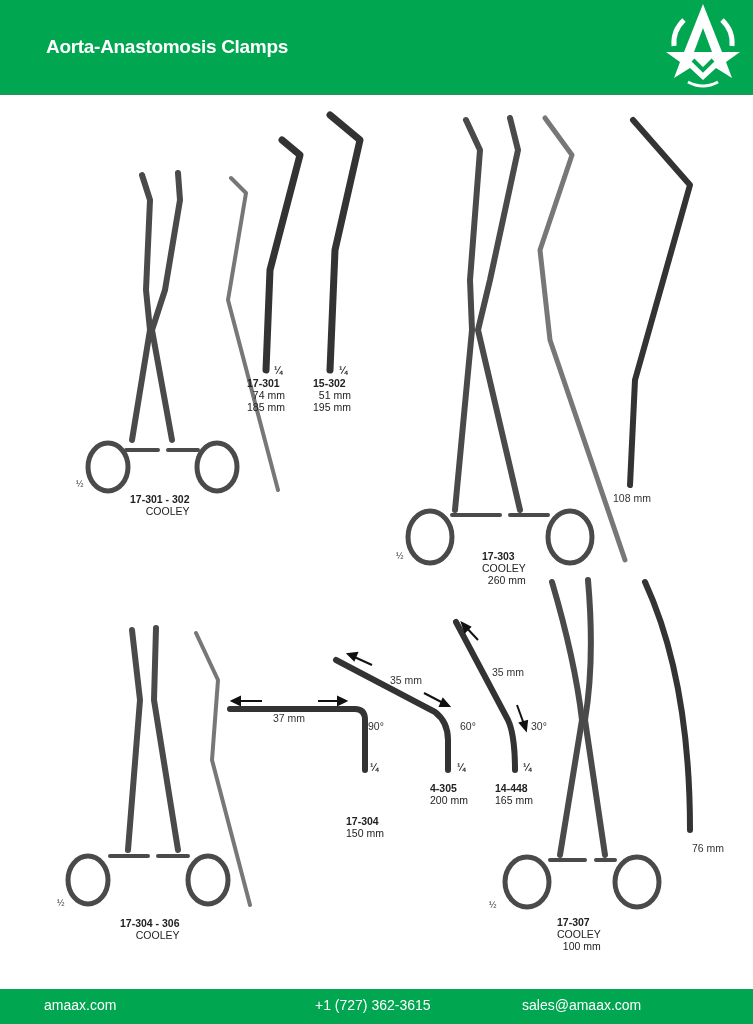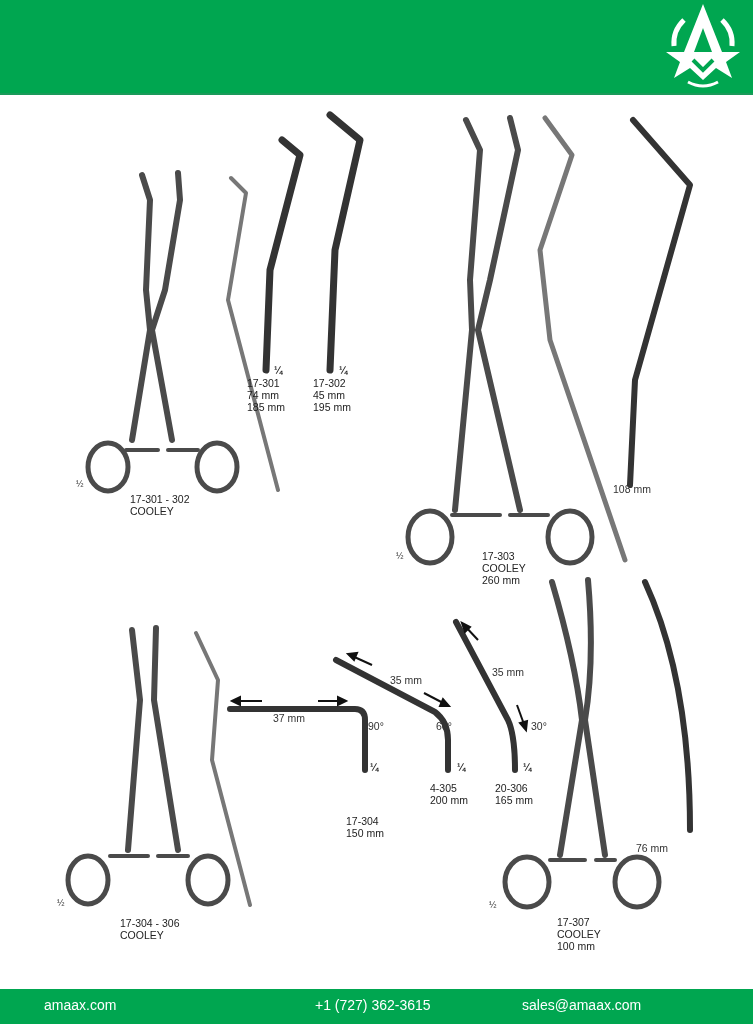--- a/index.html
+++ b/index.html
@@ -21,30 +21,31 @@
     position: absolute; left: 0; top: 989px; width: 753px; height: 52px;
     background: #00a650;
     color: #ffffff; font-size: 14px;
   }
   .footer span { position: absolute; top: 8px; }
 
   .figure { position: absolute; left: 0; top: 95px; width: 753px; height: 894px; }
   .figure svg { position: absolute; left: 0; top: 0; }
 
   .lbl { position: absolute; font-size: 10.5px; line-height: 12px; color: #222; white-space: nowrap; }
-  .lbl b { font-weight: normal; display: block; }
-  .lbl span { display: block; }
+  .lbl b { font-weight: bold; display: block; }
+  .lbl span { display: block; text-align: right; }
   .scale { position: absolute; font-size: 9px; color: #333; }
   .scale-b { position: absolute; font-size: 10px; font-weight: bold; color: #222; }
   .dim { position: absolute; font-size: 10.5px; color: #333; white-space: nowrap; }
 </style>
 </head>
 <body>
 
 <div class="header">
+  <div class="header-title">Aorta-Anastomosis Clamps</div>
   <svg class="logo" viewBox="0 0 86 88">
     <path d="M43 2 L62 50 L52 50 L43 26 L34 50 L24 50 Z" fill="#fff"></path>
     <path d="M14 44 A32 32 0 0 1 24 18" stroke="#fff" stroke-width="5" fill="none"></path>
     <path d="M72 44 A32 32 0 0 0 62 18" stroke="#fff" stroke-width="5" fill="none"></path>
     <path d="M6 50 L80 50 L66 60 L72 76 L56 66 L43 78 L30 66 L14 76 L20 60 Z" fill="#fff"></path>
     <path d="M33 58 L43 68 L53 58" stroke="#00a650" stroke-width="4" fill="none"></path>
     <path d="M28 80 Q43 88 58 80" stroke="#fff" stroke-width="3" fill="none"></path>
   </svg>
 </div>
 
@@ -138,64 +139,64 @@
   <div class="scale" style="left:76px;top:384px;">½</div>
 
   <div class="scale-b" style="left:274px;top:270px;">¼</div>
   <div class="lbl" style="left:247px;top:282px;">
     <b>17-301</b>
     <span>74 mm</span>
     <span>185 mm</span>
   </div>
   <div class="scale-b" style="left:339px;top:270px;">¼</div>
   <div class="lbl" style="left:313px;top:282px;">
-    <b>17-302</b>
-    <span>45 mm</span>
+    <b>15-302</b>
+    <span>51 mm</span>
     <span>195 mm</span>
   </div>
 
-  <div class="dim" style="left:613px;top:388px;text-align:right;">108 mm</div>
+  <div class="dim" style="left:613px;top:397px;text-align:right;">108 mm</div>
   <div class="scale" style="left:396px;top:456px;">½</div>
   <div class="lbl" style="left:482px;top:455px;">
     <b>17-303</b>
     <span>COOLEY</span>
     <span>260 mm</span>
   </div>
 
   <div class="dim" style="left:273px;top:599px;margin-top:18px;">37 mm</div>
   <div class="dim" style="left:368px;top:625px;">90°</div>
   <div class="scale-b" style="left:370px;top:667px;">¼</div>
   <div class="lbl" style="left:346px;top:692px;margin-top:28px;">
     <b>17-304</b>
     <span>150 mm</span>
   </div>
 
   <div class="dim" style="left:390px;top:579px;">35 mm</div>
-  <div class="dim" style="left:436px;top:625px;">60°</div>
+  <div class="dim" style="left:460px;top:625px;">60°</div>
   <div class="scale-b" style="left:457px;top:667px;">¼</div>
   <div class="lbl" style="left:430px;top:687px;">
     <b>4-305</b>
     <span>200 mm</span>
   </div>
 
   <div class="dim" style="left:492px;top:571px;">35 mm</div>
   <div class="dim" style="left:531px;top:625px;">30°</div>
   <div class="scale-b" style="left:523px;top:667px;">¼</div>
   <div class="lbl" style="left:495px;top:687px;">
-    <b>20-306</b>
+    <b>14-448</b>
     <span>165 mm</span>
   </div>
 
   <div class="scale" style="left:57px;top:803px;">½</div>
   <div class="lbl" style="left:120px;top:822px;">
     <b>17-304 - 306</b>
     <span>COOLEY</span>
   </div>
 
-  <div class="dim" style="left:636px;top:747px;text-align:center;">76 mm</div>
+  <div class="dim" style="left:692px;top:747px;text-align:center;">76 mm</div>
   <div class="scale" style="left:489px;top:805px;">½</div>
   <div class="lbl" style="left:557px;top:821px;">
     <b>17-307</b>
     <span>COOLEY</span>
     <span>100 mm</span>
   </div>
 </div>
 
 <div class="footer">
   <span style="left:44px;">amaax.com</span>

